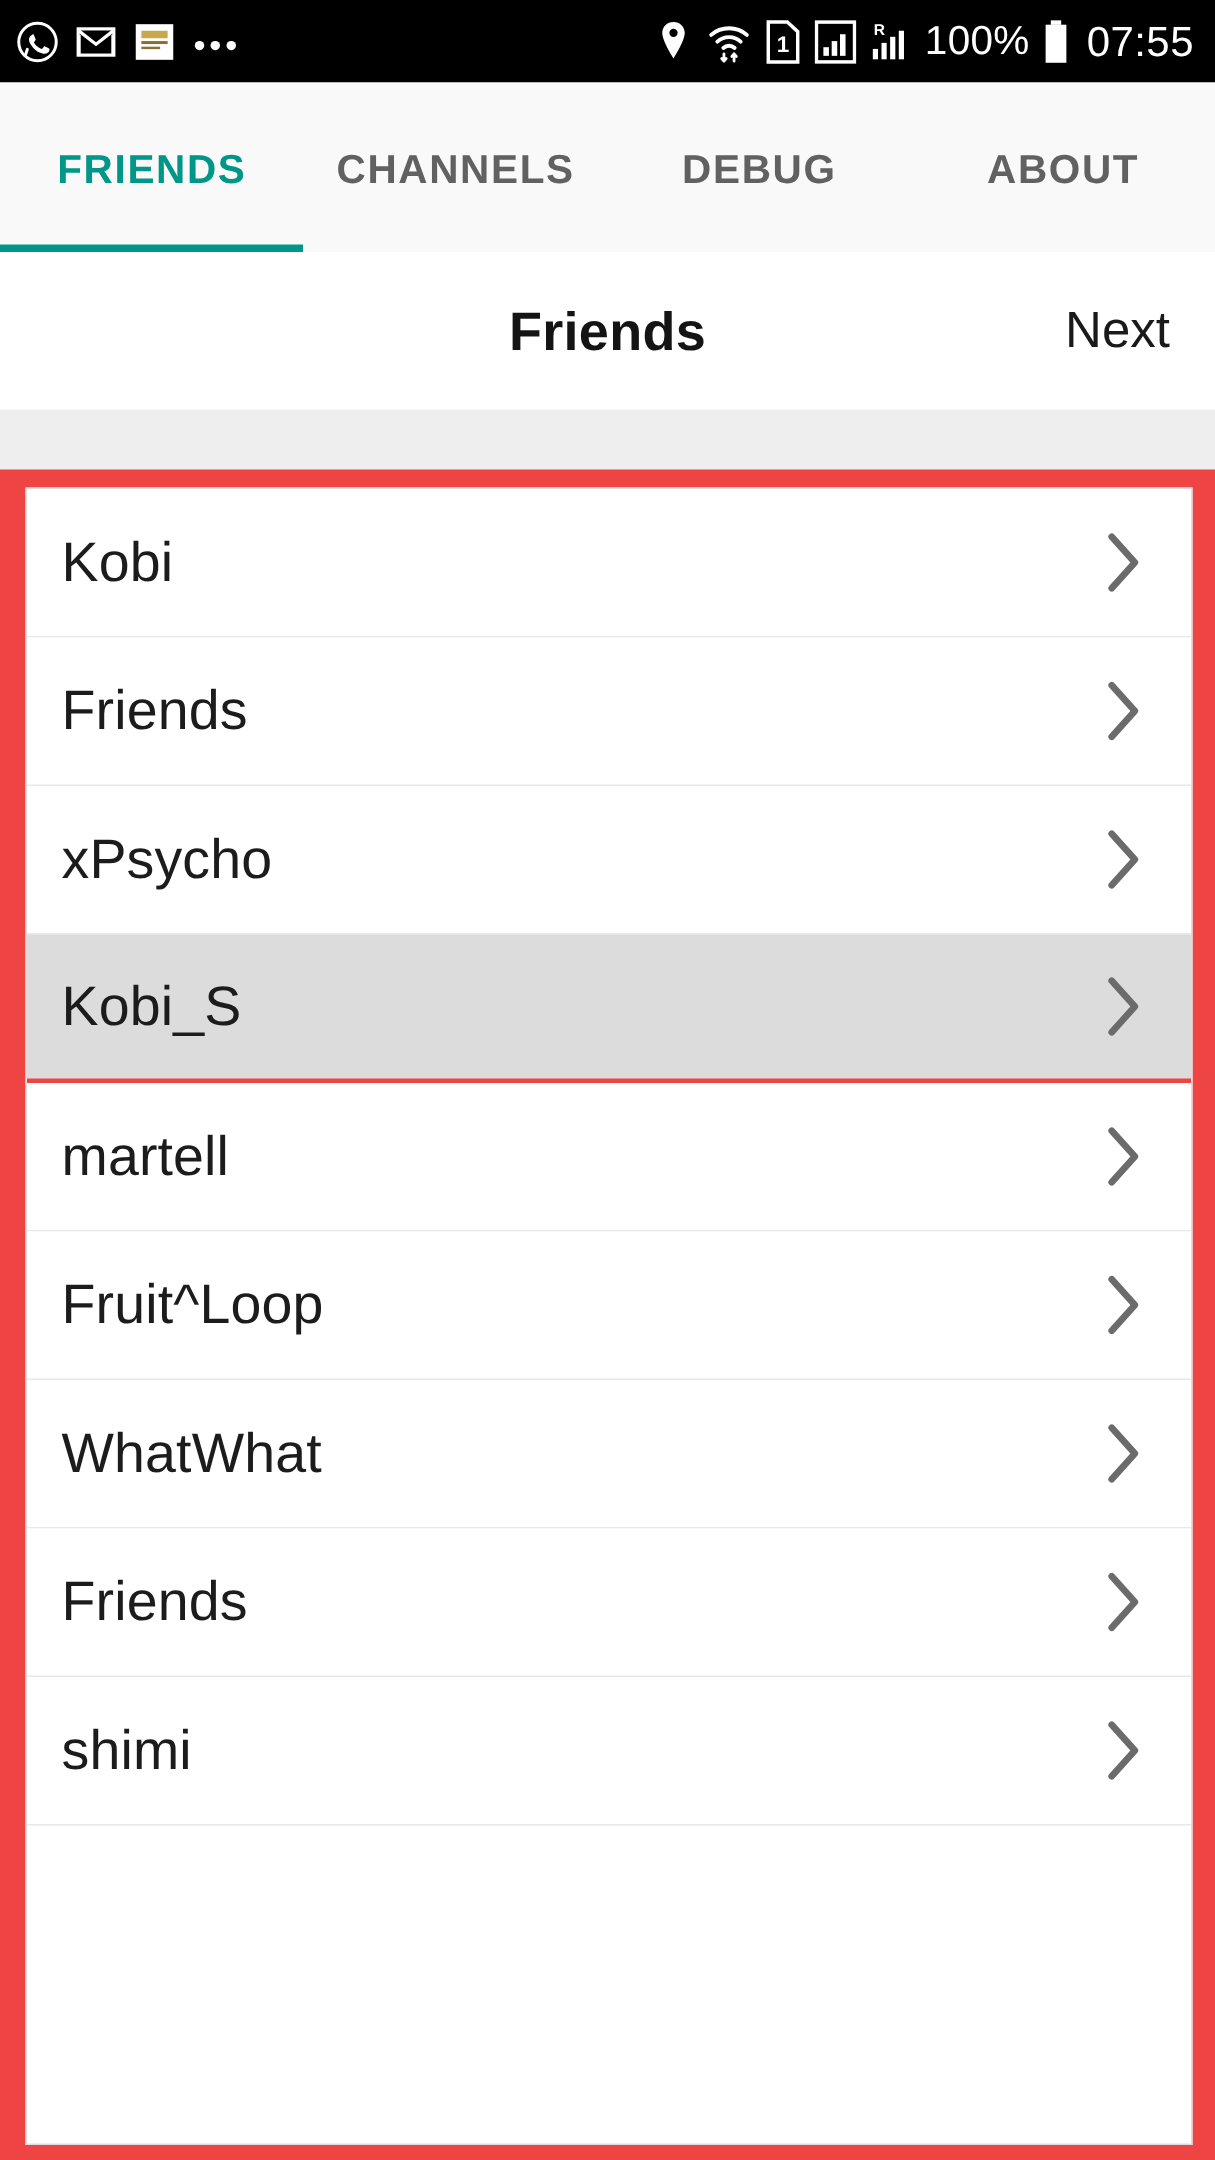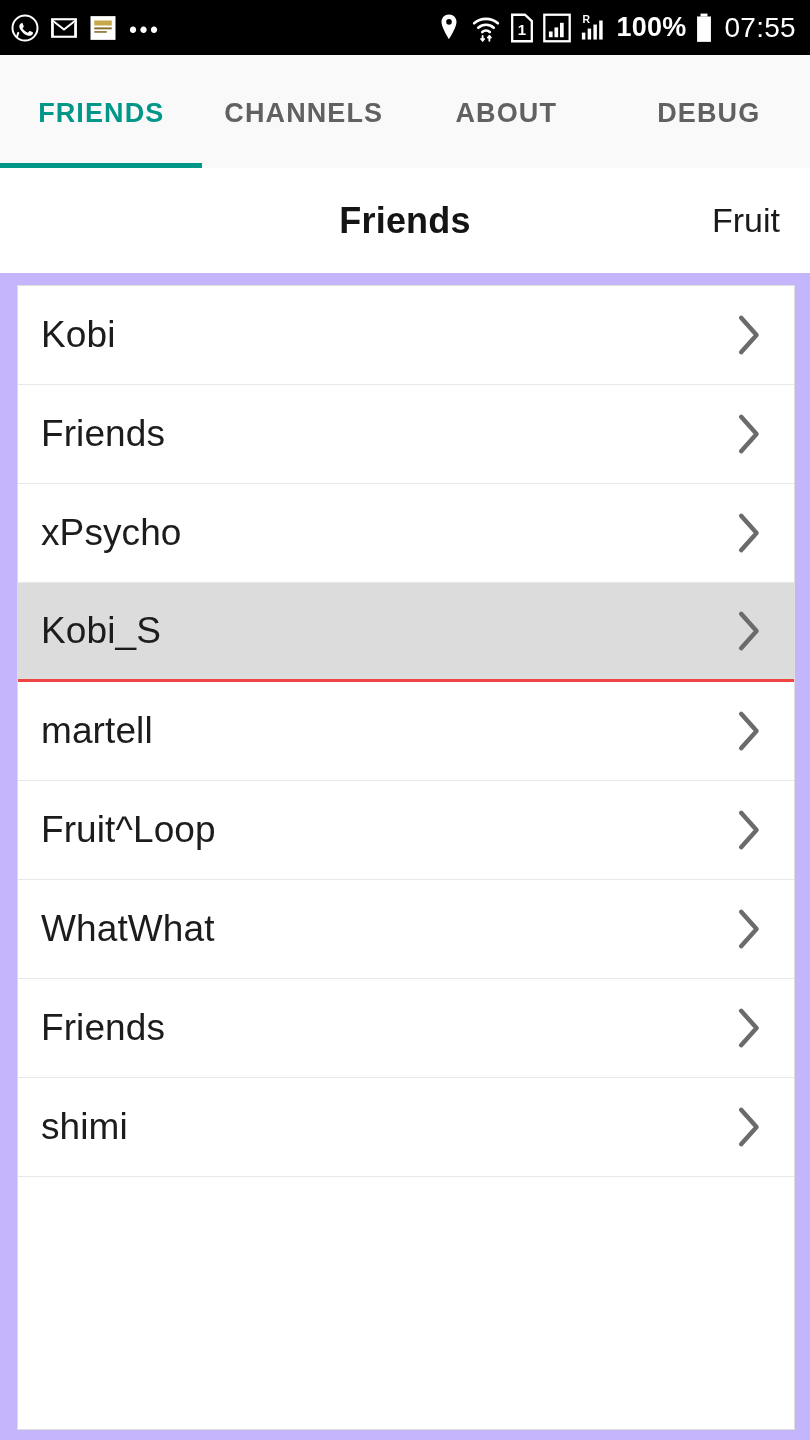--- a/index.html
+++ b/index.html
@@ -60,21 +60,21 @@
     color: #ffffff;
     font-size: 23px;
     letter-spacing: 2.5px;
     line-height: 1;
     margin-left: 2px;
     margin-top: 6px;
   }
 
   .status-text {
     font-size: 27px;
-    font-weight: 700;
+    font-weight: 400;
     color: #ffffff;
     letter-spacing: 0.2px;
     white-space: nowrap;
   }
 
   .status-time {
     font-size: 28px;
     font-weight: 400;
     color: #ffffff;
     letter-spacing: 0.3px;
@@ -153,23 +153,24 @@
     color: #1a1a1a;
     background: transparent;
     border: none;
     font-family: "Liberation Sans", sans-serif;
     cursor: pointer;
   }
 
   
   .content {
     flex: 1 1 auto;
-    background: #c4b5fd;
+    background: #ef4444;
     padding: 12px 15px 10px 17px;
     overflow: hidden;
+    margin-top: 40px;
   }
 
   .list-card {
     background: #ffffff;
     border: 1px solid #dddddd;
     height: 100%;
     overflow: hidden;
   }
 
   .list-row {
@@ -290,28 +291,28 @@
           <rect x="1" y="3" width="12" height="22" fill="#ffffff"></rect>
         </svg>
       </span>
       <span class="status-time">07:55</span>
     </div>
   </div>
 
   <div class="tab-bar">
     <button class="tab active">FRIENDS</button>
     <button class="tab">CHANNELS</button>
+    <button class="tab">DEBUG</button>
     <button class="tab">ABOUT</button>
-    <button class="tab">DEBUG</button>
     <div class="tab-indicator"></div>
   </div>
 
   <div class="header">
     <span class="header-title">Friends</span>
-    <button class="header-action">Fruit</button>
+    <button class="header-action">Next</button>
   </div>
 
   <div class="content">
     <div class="list-card">
 
       <div class="list-row">
         <span class="row-label">Kobi</span>
         <span class="chevron">
           <svg width="24" height="42" viewBox="0 0 14 24">
               <path d="M3 2l9 10-9 10" fill="none" stroke="#6b6b6b" stroke-width="2.6" stroke-linecap="round" stroke-linejoin="round"></path>

